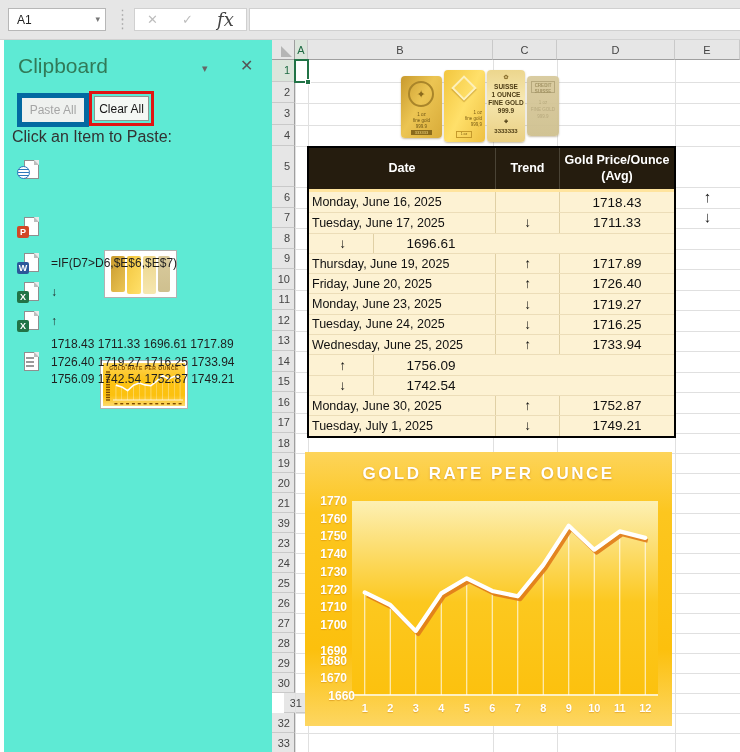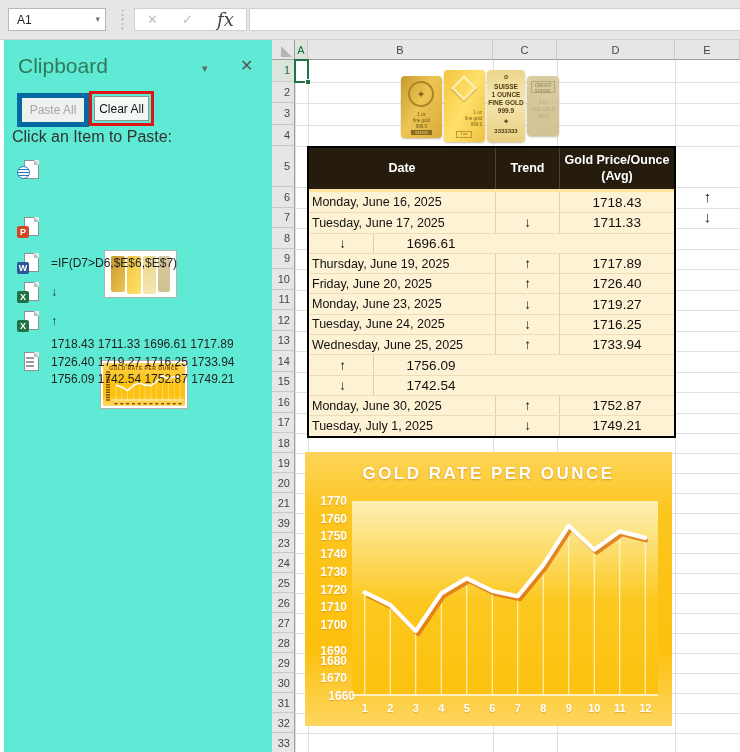--- a/index.html
+++ b/index.html
@@ -308,21 +308,21 @@
       <div class="row-h" style="top: 453px; height: 20px;">21</div>
       <div class="row-h" style="top: 473px; height: 20px;">39</div>
       <div class="row-h" style="top: 493px; height: 20px;">23</div>
       <div class="row-h" style="top: 513px; height: 20px;">24</div>
       <div class="row-h" style="top: 533px; height: 20px;">25</div>
       <div class="row-h" style="top: 553px; height: 20px;">26</div>
       <div class="row-h" style="top: 573px; height: 20px;">27</div>
       <div class="row-h" style="top: 593px; height: 20px;">28</div>
       <div class="row-h" style="top: 613px; height: 20px;">29</div>
       <div class="row-h" style="top: 633px; height: 20px;">30</div>
-      <div class="row-h" style="top: 653px; height: 20px;">31</div>
+      <div class="row-h" style="top: 653px; height: 20px; margin-left: 12px;">31</div>
       <div class="row-h" style="top: 673px; height: 20px;">32</div>
       <div class="row-h" style="top: 693px; height: 20px;">33</div>
     </div>
   <div id="gridlines">
       <div class="gl" style="left: 23px; top: 20px; width: 1px; height: 692px;"></div>
       <div class="gl" style="left: 36px; top: 20px; width: 1px; height: 692px;"></div>
       <div class="gl" style="left: 221px; top: 20px; width: 1px; height: 692px;"></div>
       <div class="gl" style="left: 285px; top: 20px; width: 1px; height: 692px;"></div>
       <div class="gl" style="left: 403px; top: 20px; width: 1px; height: 692px;"></div>
       <div class="gl" style="left: 23px; top: 41.5px; width: 445px; height: 1px;"></div>

